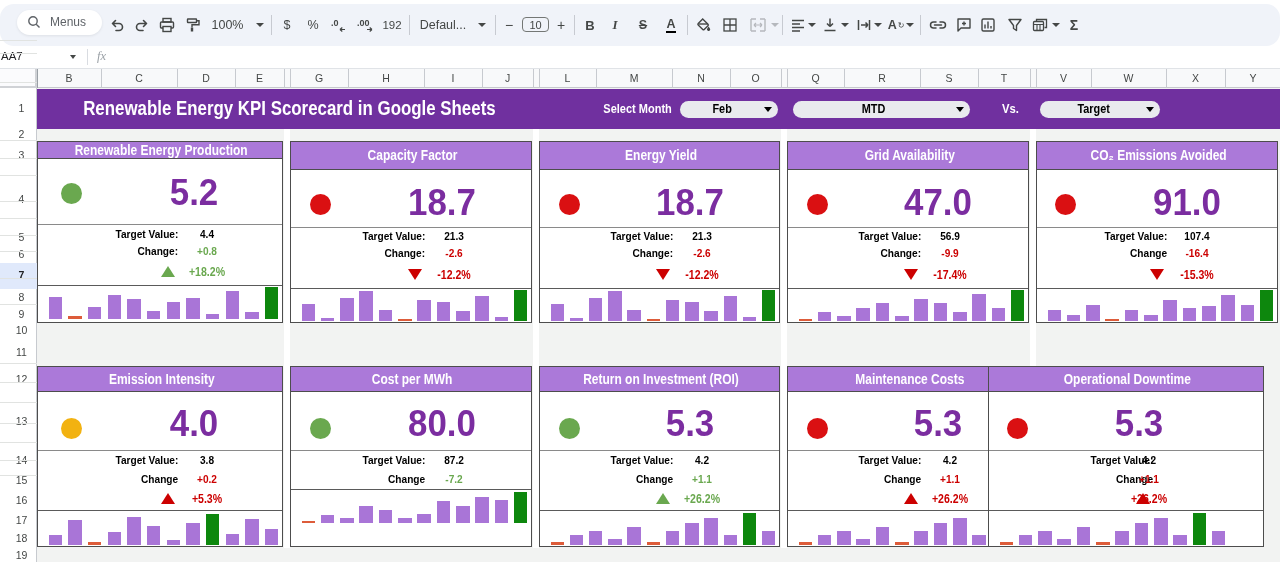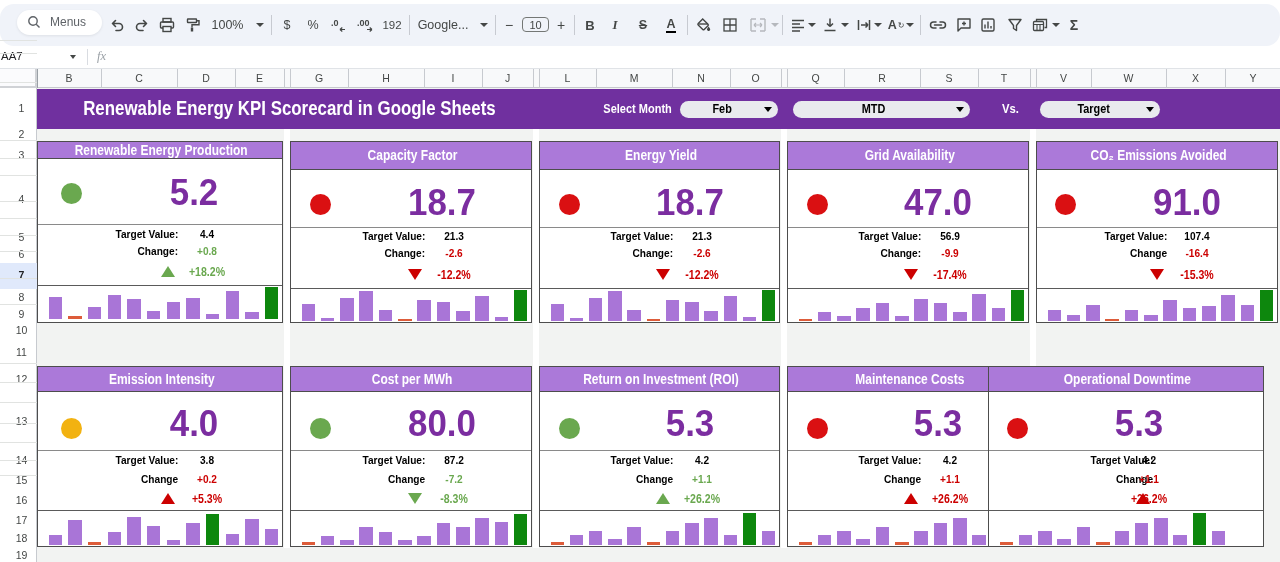--- a/index.html
+++ b/index.html
@@ -99,21 +99,21 @@
       <svg width="22" height="16" viewBox="0 0 22 16" fill="none">
         <text x="1" y="9" font-size="9" font-weight="bold" fill="#444746" font-family="Liberation Sans">.00</text>
         <path d="M16 12.5 h-5 m5 0 l-2.3 -2 m2.3 2 l-2.3 2" stroke="#444746" stroke-width="1.2"></path>
       </svg>
     </div>
     <div class="ticon" style="left:380px;width:24px">
       <span style="font-size:11.5px">192</span>
     </div>
     <div class="tsep" style="left:409px"></div>
     <div class="ticon" style="left:414px;width:78px">
-      <span style="font-size:12.5px">Google...</span>
+      <span style="font-size:12.5px">Defaul...</span>
       <span class="ddarr" style="margin-left:12px"></span>
     </div>
     <div class="tsep" style="left:495px"></div>
     <div class="ticon" style="left:501px;width:16px">
       <span style="font-size:14px">−</span>
     </div>
     <div class="abs" style="left:522px;top:16.5px;width:27px;height:15.5px;border:1px solid #747775;border-radius:4px;text-align:center;line-height:14px;font-size:11px;color:#444746">10</div>
     <div class="ticon" style="left:553px;width:16px">
       <span style="font-size:14px">+</span>
     </div>
@@ -568,24 +568,20 @@
         <span class="bignum" style="top:30.5px;left:60.5px;width:180px">80.0</span>
       </div>
       <div class="crow" style="height:18.5px;border-top:1px solid #8a8a8a">
         <span class="lab" style="right:106.0px">Target Value:</span>
         <span class="val" style="left:118.0px;width:90px;color:#000">87.2</span>
       </div>
       <div class="crow" style="height:20.0px">
         <span class="lab" style="right:106.0px">Change</span>
         <span class="val" style="left:118.0px;width:90px;color:#6aa84f">-7.2</span>
       </div>
-      <div class="crow" style="height:21.5px">
-        <span class="labt" style="right:109.0px"><span class="tri" style="border-top:11px solid #6aa84f;border-bottom:0"></span></span>
-        <span class="val" style="left:118.0px;width:90px;color:#6aa84f;font-size:12px">-8.3%</span>
-      </div>
       <div class="cchart" style="height:34.5px;border-top:1px solid #5a5a5a">
         <div class="bar" style="left:10.5px;bottom:0;height:2.5px;background:#dd5c3a"></div>
         <div class="bar" style="left:29.8px;bottom:0;height:8.5px;background:#a975d7"></div>
         <div class="bar" style="left:49.1px;bottom:0;height:4.8px;background:#a975d7"></div>
         <div class="bar" style="left:68.4px;bottom:0;height:17.4px;background:#a975d7"></div>
         <div class="bar" style="left:87.7px;bottom:0;height:13px;background:#a975d7"></div>
         <div class="bar" style="left:107.0px;bottom:0;height:5px;background:#a975d7"></div>
         <div class="bar" style="left:126.4px;bottom:0;height:8.6px;background:#a975d7"></div>
         <div class="bar" style="left:145.7px;bottom:0;height:22px;background:#a975d7"></div>
         <div class="bar" style="left:165.0px;bottom:0;height:17.4px;background:#a975d7"></div>

